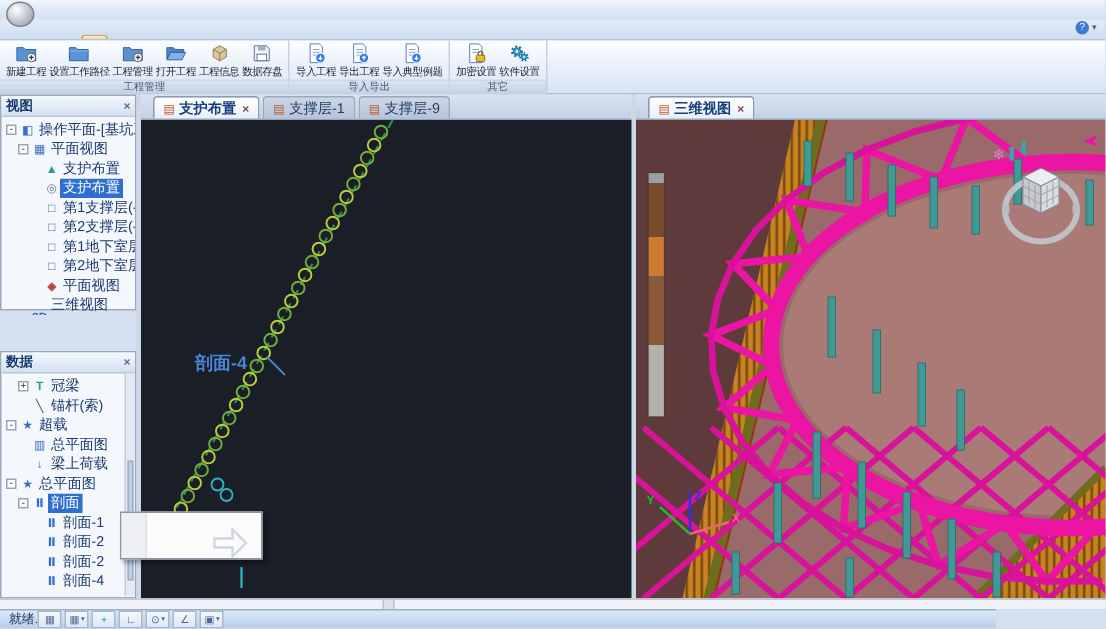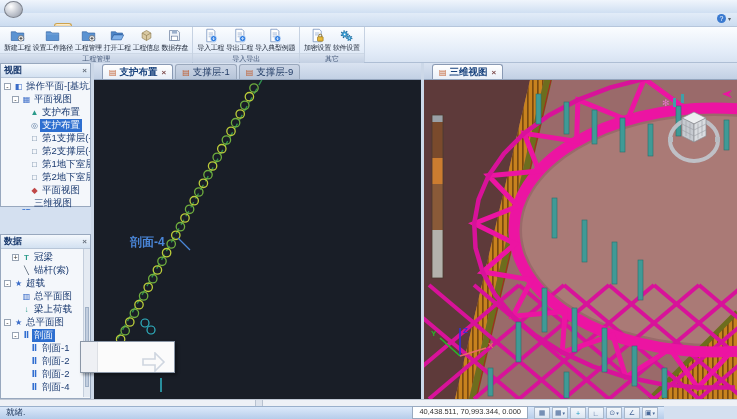--- a/index.html
+++ b/index.html
@@ -71,21 +71,21 @@
   .ctx::before{content:'';position:absolute;left:0;top:0;bottom:0;width:16px;background:#eef0f4;border-right:1px solid #dcdfe4;}
   .ctx-item{position:relative;z-index:1;height:15px;display:flex;align-items:center;
     font-size:9px;color:#1a3a70;padding-left:21px;}
   .cursor{position:absolute;left:142px;top:352px;z-index:60;}
   
   .scrollstrip{position:absolute;left:0;top:399px;width:737px;height:7px;background:#eef1f6;
     border-top:1px solid #c0c8d4;box-sizing:border-box;}
   .ssdiv{position:absolute;left:255px;top:0;width:6px;height:6px;background:#dde3ec;border-left:1px solid #b8c2d0;border-right:1px solid #b8c2d0;}
   .statusbar{position:absolute;left:0;top:406px;width:664px;height:13px;box-sizing:border-box;
     background:linear-gradient(#dcE9fa,#b6cdea);border-top:1px solid #9ab0cc;
-    display:flex;align-items:flex-end;padding:0 6px;font-size:8.5px;color:#223a5e;}
+    display:flex;align-items:flex-start;padding:0 6px;font-size:8.5px;color:#223a5e;}
   .coordbox{margin-left:auto;background:#fff;border:1px solid #9aaac0;font-size:7.5px;color:#333;
     height:11px;line-height:10px;padding:0 6px;margin-right:6px;}
   .sbtns{display:flex;gap:2px;}
   .sbtn{min-width:12px;height:10px;border:1px solid #a8b8cc;background:linear-gradient(#f4f8fc,#dce6f2);
     display:flex;align-items:center;justify-content:center;font-size:7px;color:#4a6a9a;padding:0 1px;}
   .sbdd{font-size:5px;margin-left:1px;color:#4a6a9a;}
 </style>
 </head>
 <body>
 
@@ -602,21 +602,20 @@
   <svg width="24" height="20" viewBox="0 0 24 20">
     <polygon points="1,7 13,7 13,1 22,10 13,19 13,13 1,13" fill="none" stroke="#cfd6e0" stroke-width="1.6"></polygon>
   </svg>
 </div>
 
 <div class="scrollstrip">
     <div class="ssdiv"></div>
   </div>
 <div class="statusbar">
   <span>就绪.</span>
-  <span class="coordbox">40,438.511, 70,993.344, 0.000</span>
   <span class="sbtns">
 
       <span class="sbtn">
         <span class="sbi colorable">▦</span>
 
       </span>
 
       <span class="sbtn">
         <span class="sbi colorable">▦</span>
         <span class="sbdd">▾</span>

